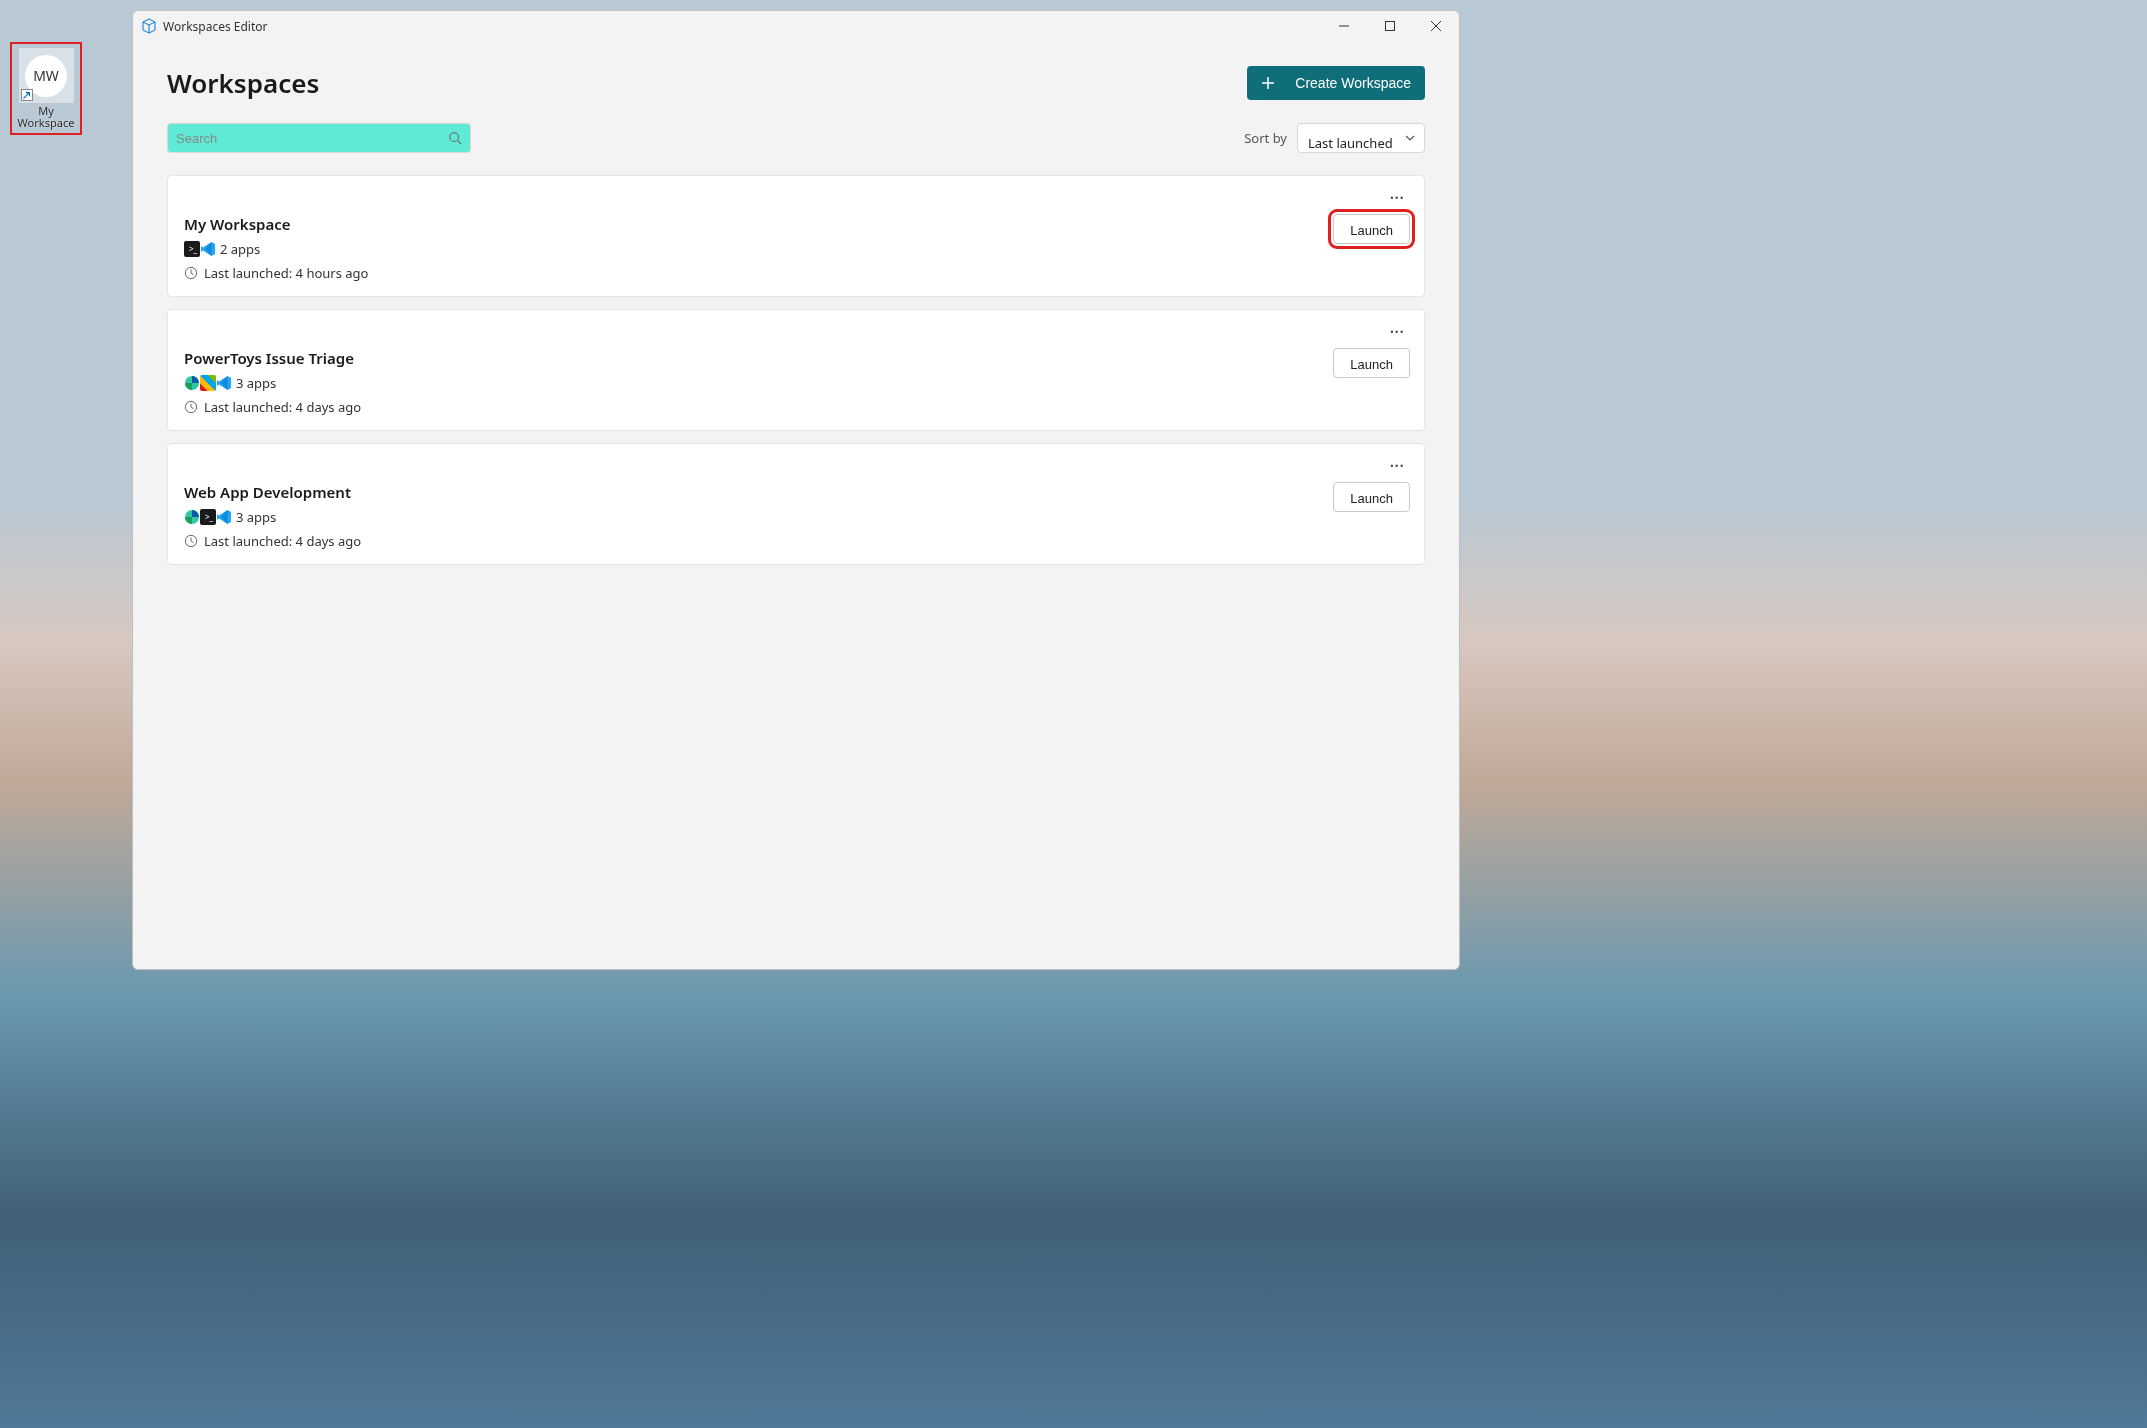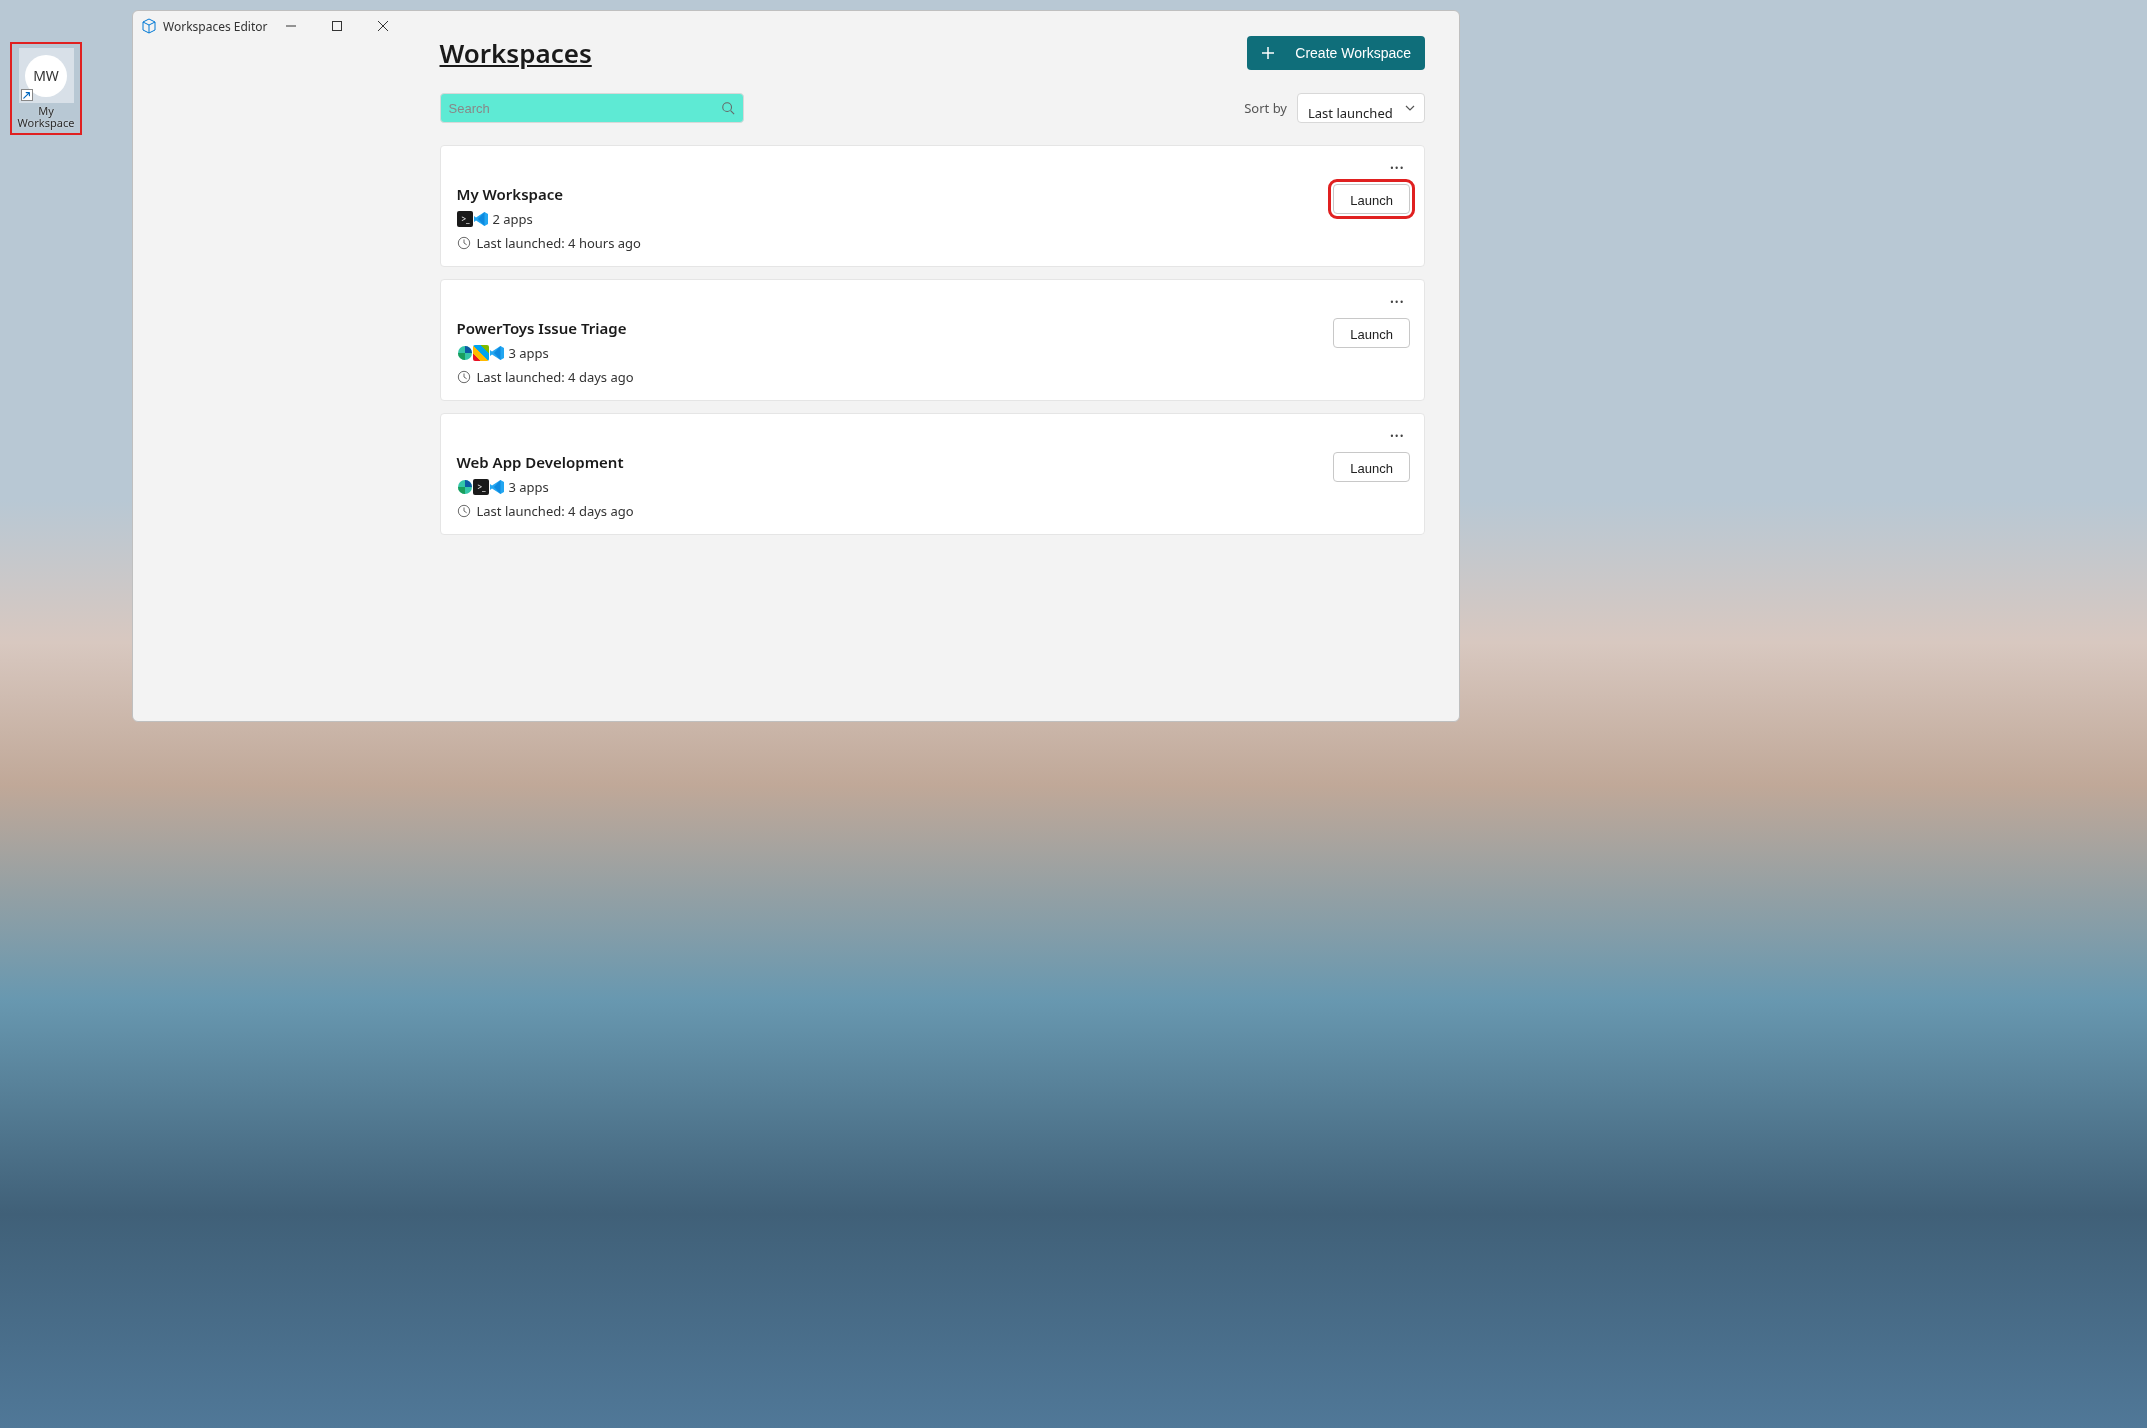--- a/index.html
+++ b/index.html
@@ -46,26 +46,26 @@
   .shortcut-label {
     font-size: 11px; color: #2a2a2a; text-align: center;
     text-shadow: 0 0 2px rgba(255,255,255,0.6);
     line-height: 1.1;
   }
 
   
   .window {
     position: absolute;
     left: 132px; top: 10px;
-    width: 1328px; height: 712px;
+    width: 1328px; height: 960px;
     background: #f3f3f3;
     border: 1px solid #bfbfbf;
     border-radius: 6px;
     overflow: hidden;
-    display: flex; flex-direction: row;
+    display: flex; flex-direction: column;
   }
   .titlebar {
     height: 30px;
     display: flex; align-items: center;
     padding-left: 8px;
   }
   .titlebar-icon {
     width: 16px; height: 16px; margin-right: 6px;
     display:flex; align-items:center; justify-content:center;
   }
@@ -81,21 +81,21 @@
     flex: 1;
     padding: 24px 34px 0 34px;
     overflow-y: auto;
   }
 
   .header-row {
     display: flex; align-items: center; justify-content: space-between;
     margin-bottom: 22px;
   }
   .page-title {
-    font-size: 26px; font-weight: 600; color: #1a1a1a; text-decoration: underline;
+    font-size: 26px; font-weight: 600; color: #1a1a1a;
   }
   .create-btn {
     background: #0f6e7a;
     color: #fff;
     border: none;
     border-radius: 4px;
     height: 34px;
     padding: 0 14px;
     font-size: 14px;
     display: flex; align-items: center; gap: 20px;

